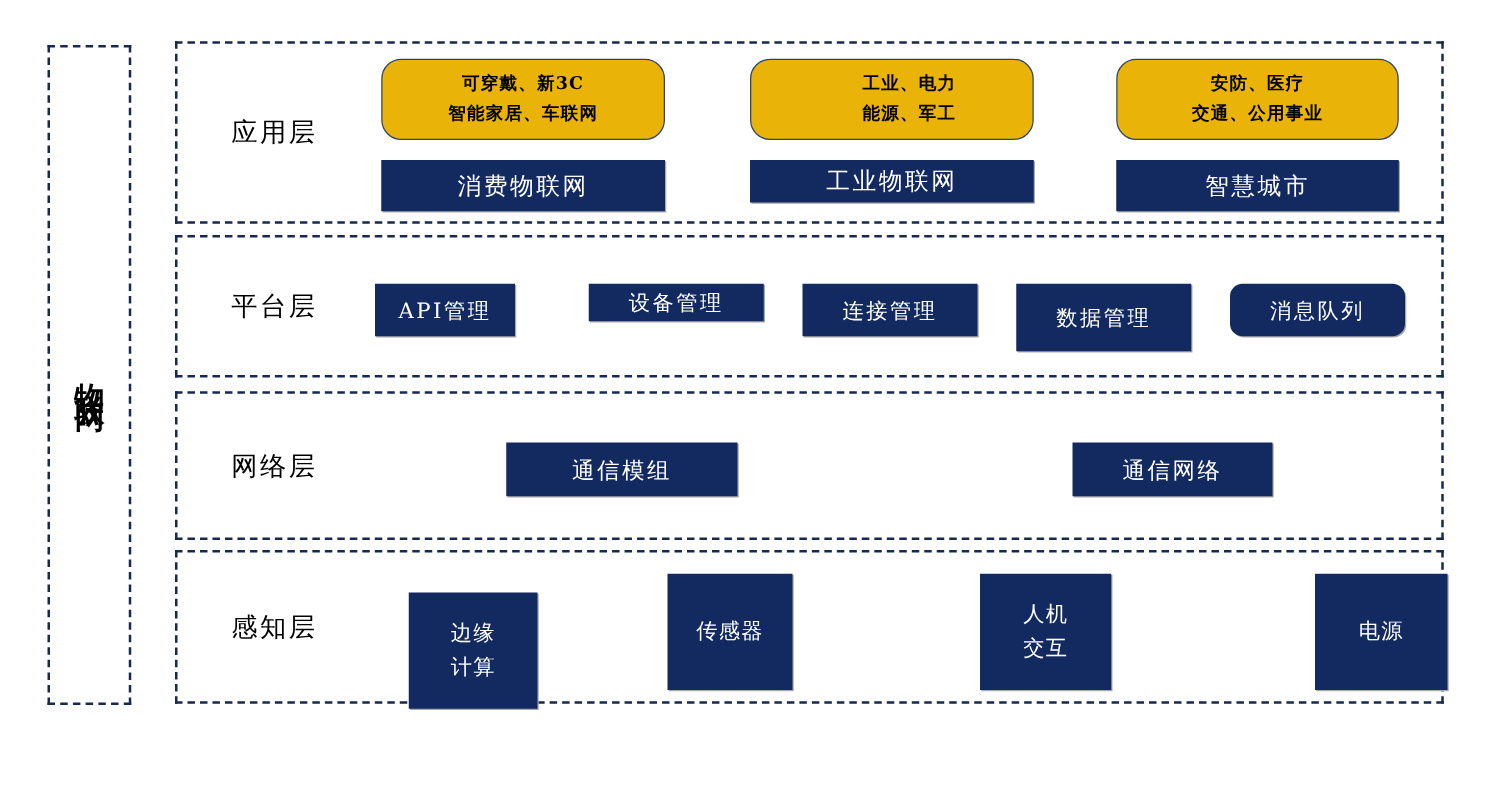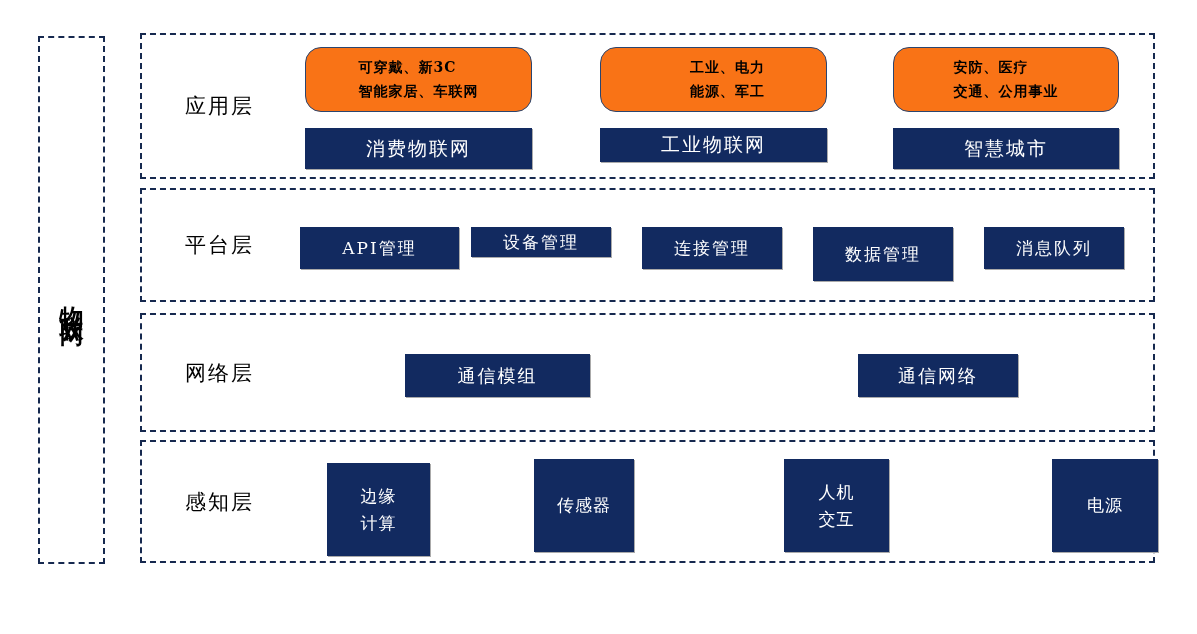--- a/index.html
+++ b/index.html
@@ -46,24 +46,25 @@
   .navy {
     position: absolute;
     background: var(--navy);
     color: #ffffff;
     display: flex; align-items: center; justify-content: center;
     text-align: center;
     box-shadow: 1px 1px 0 #aaaaaa;
   }
   .tag {
     position: absolute;
-    background: #f97316;
+    background: #eab308;
     border: 1px solid var(--tag-border);
     border-radius: 16px;
     display: flex; align-items: center; justify-content: center;
+    text-align: center;
     font-size: 14px;
     font-weight: bold;
     line-height: 1.65;
     letter-spacing: 1px;
     color: #000000;
   }
   .bar  { font-size: 19px; letter-spacing: 2px; }
   .pbox { font-size: 17px; letter-spacing: 2px; }
   .nbox { font-size: 18px; letter-spacing: 2px; font-family: Liberation Serif, serif; }
   .sbox { font-size: 17px; letter-spacing: 1px; line-height: 1.55; }
@@ -85,36 +86,36 @@
     <div class="tag" style="left:751px; top:12px; width:226px; height:65px;">安防、医疗<br>交通、公用事业</div>
 
     <div class="navy bar" style="left:163px; top:93px; width:227px; height:41px;">消费物联网</div>
     <div class="navy bar" style="left:458px; top:93px; width:227px; height:34px;">工业物联网</div>
     <div class="navy bar" style="left:751px; top:93px; width:226px; height:41px;">智慧城市</div>
   </div>
 
   <div class="dashed" style="left:140px; top:188px; width:1015px; height:114px;">
     <div class="layer-label">平台层</div>
 
-    <div class="navy pbox" style="left:158px; top:37px; width:159px; height:42px;">API管理</div>
+    <div class="navy pbox" style="left:158px; top:37px; width:112px; height:42px;">API管理</div>
     <div class="navy pbox" style="left:329px; top:37px; width:140px; height:30px;">设备管理</div>
     <div class="navy pbox" style="left:500px; top:37px; width:140px; height:42px;">连接管理</div>
     <div class="navy pbox" style="left:671px; top:37px; width:140px; height:54px;">数据管理</div>
-    <div class="navy pbox" style="left:842px; top:37px; width:140px; height:42px;">消息队列</div>
+    <div class="navy pbox" style="left:842px; top:37px; width:140px; height:42px;border-radius:10px;">消息队列</div>
   </div>
 
   <div class="dashed" style="left:140px; top:313px; width:1015px; height:119px;">
     <div class="layer-label">网络层</div>
 
     <div class="navy nbox" style="left:263px; top:39px; width:185px; height:43px;">通信模组</div>
     <div class="navy nbox" style="left:716px; top:39px; width:160px; height:43px;">通信网络</div>
   </div>
 
   <div class="dashed" style="left:140px; top:440px; width:1015px; height:123px;">
     <div class="layer-label">感知层</div>
 
-    <div class="navy sbox" style="left:185px; top:21px; width:103px; height:93px;">边缘<br>计算</div>
+    <div class="navy sbox" style="left:185px; top:32px; width:103px; height:93px;">边缘<br>计算</div>
     <div class="navy sbox" style="left:392px; top:17px; width:100px; height:93px;">传感器</div>
     <div class="navy sbox" style="left:642px; top:17px; width:105px; height:93px;">人机<br>交互</div>
     <div class="navy sbox" style="left:862px; top:17px; width:106px; height:93px;margin-left:48px;">电源</div>
   </div>
 
 </div>
 
 </body></html>

